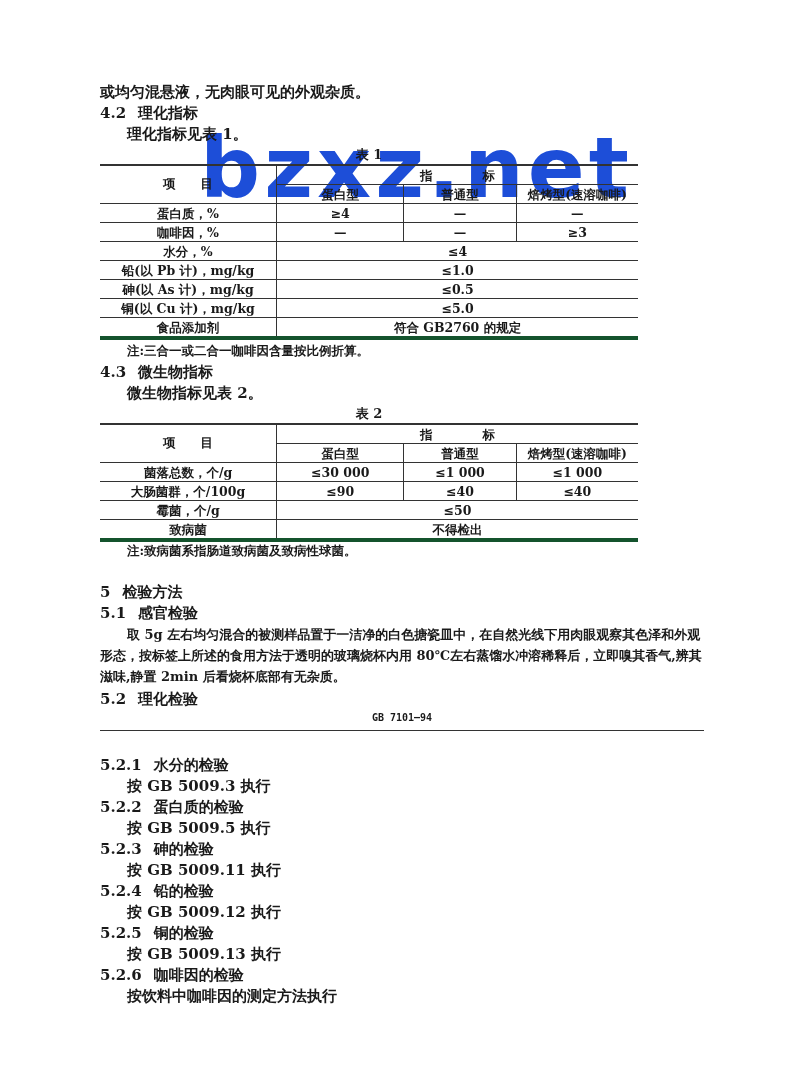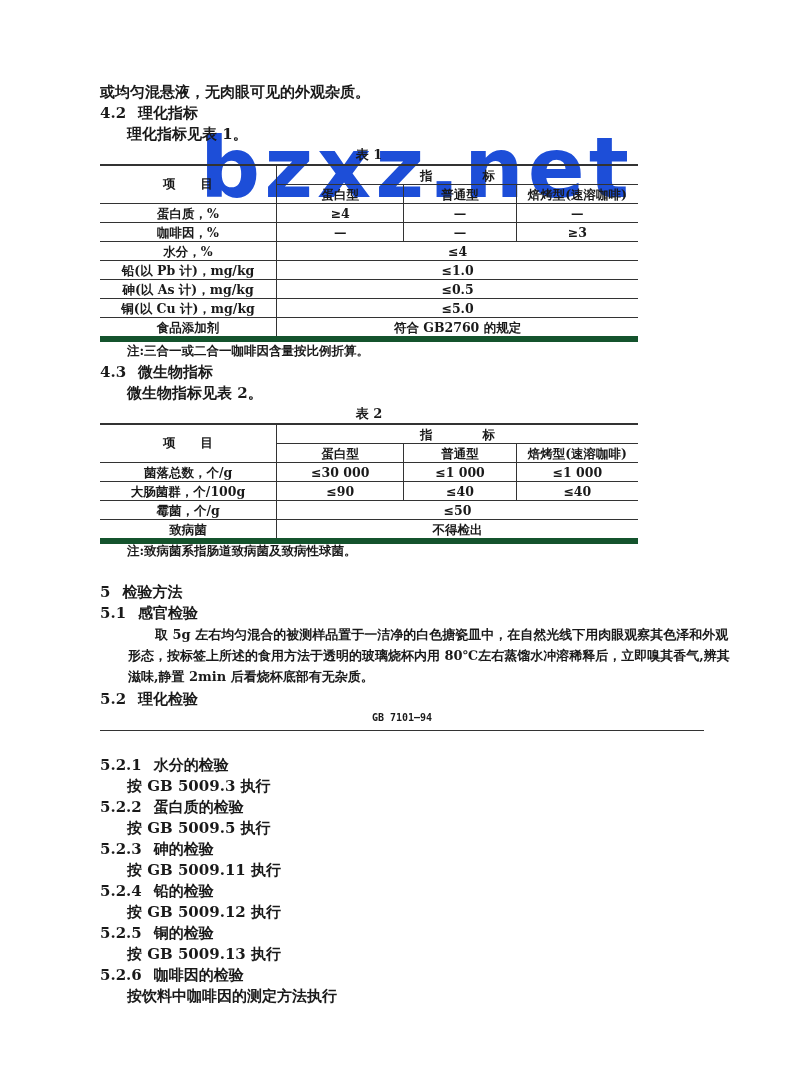--- a/index.html
+++ b/index.html
@@ -22,21 +22,21 @@
       position: absolute; left: 100px; width: 538px; border-collapse: collapse;
       font-size: 12.5px; z-index: 1; background: transparent;
     }
     table.std td {
       border-bottom: 1px solid #333; border-right: 1px solid #333;
       text-align: center; padding: 0; height: 18px; line-height: 17px;
       background: transparent;
     }
     table.std tr td:last-child { border-right: none; }
     table.std tr:first-child td { border-top: 2px solid #333; }
-    table.std tr:last-child td { border-bottom: 6px solid #14532d; }
+    table.std tr:last-child td { border-bottom: 4px solid #14532d; }
     .c0 { width: 177px; font-family: Liberation Serif, serif; }
     .c1 { width: 127px; }
     .c2 { width: 112px; }
     .c3 { width: 122px; }
     .note { position: absolute; left: 127px; font-size: 12.5px; line-height: 16px; }
     .para { position: absolute; left: 100px; width: 610px; font-size: 13px; line-height: 21px; text-indent: 27px; white-space: normal; }
     .page-id {
       position: absolute; left: 100px; width: 604px; text-align: center; top: 712px;
       font-family: "DejaVu Sans Mono", "Liberation Mono", monospace; font-size: 10px; font-weight: bold;
     }
@@ -146,21 +146,21 @@
   </table>
 
 <div class="note" style="top:543px;">注:致病菌系指肠道致病菌及致病性球菌。</div>
 
 <div class="line left" style="top:583px;">
   <span class="num">5</span><span>检验方法</span>
 </div>
 <div class="line left" style="top:604px;">
   <span class="num">5.1</span><span>感官检验</span>
 </div>
-<div class="para" style="top:624px;margin-left:28px;">取 5g 左右均匀混合的被测样品置于一洁净的白色搪瓷皿中，在自然光线下用肉眼观察其色泽和外观形态，按标签上所述的食用方法于透明的玻璃烧杯内用 80℃左右蒸馏水冲溶稀释后，立即嗅其香气,辨其滋味,静置 2min 后看烧杯底部有无杂质。</div>
+<div class="para" style="top:624px;">取 5g 左右均匀混合的被测样品置于一洁净的白色搪瓷皿中，在自然光线下用肉眼观察其色泽和外观形态，按标签上所述的食用方法于透明的玻璃烧杯内用 80℃左右蒸馏水冲溶稀释后，立即嗅其香气,辨其滋味,静置 2min 后看烧杯底部有无杂质。</div>
 
 <div class="line left" style="top:690px;">
   <span class="num">5.2</span><span>理化检验</span>
 </div>
 
 <div class="page-id">GB 7101—94</div>
 <div class="rule"></div>
 
 <div class="line left" style="top:756px;">
   <span class="num">5.2.1</span><span>水分的检验</span>

